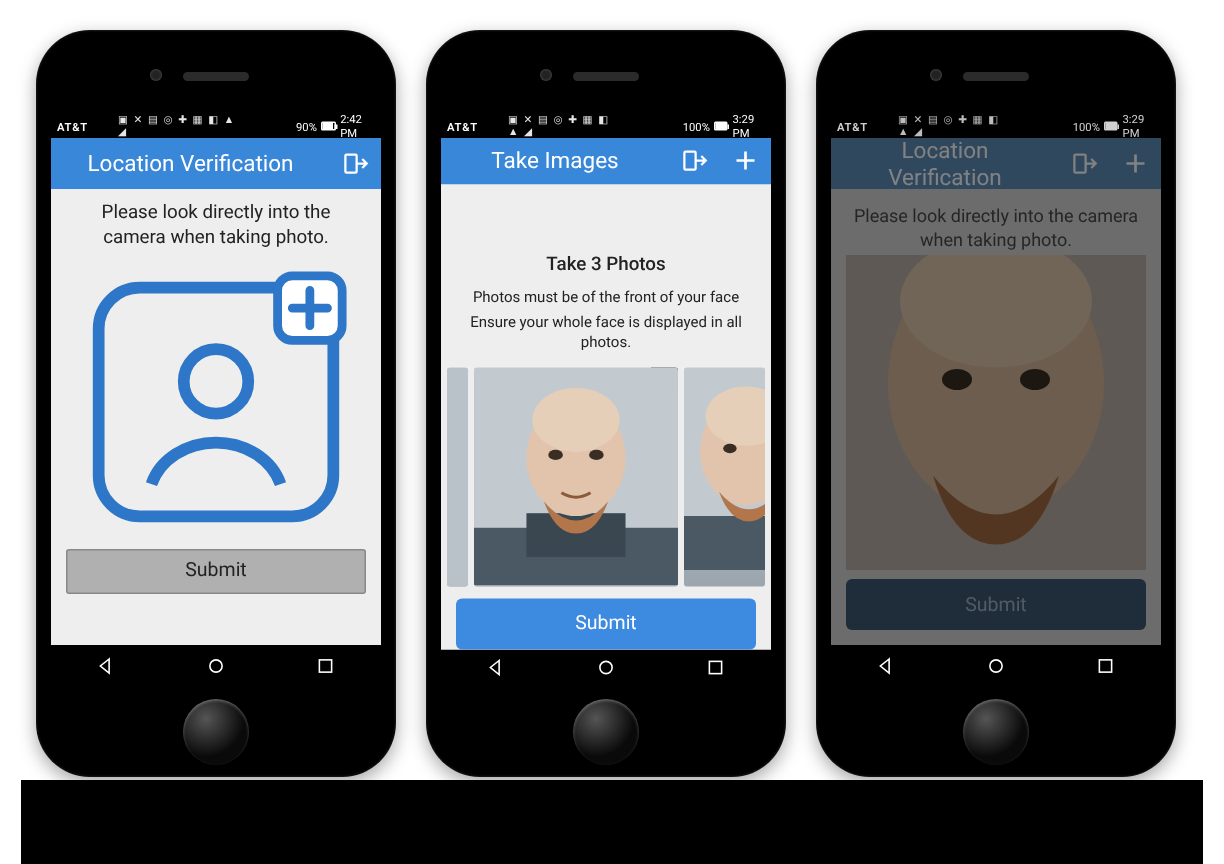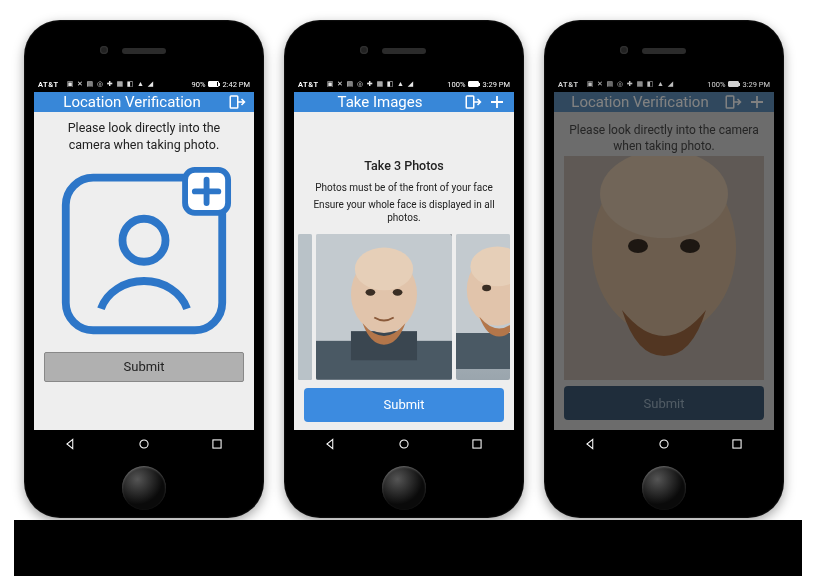--- a/index.html
+++ b/index.html
@@ -56,38 +56,38 @@
   }
   
   .status {
     background: #000;
     color: #fff;
     font-size: 7.5px;
     height: 16px;
     display: flex;
     align-items: center;
     padding: 0 4px;
-    gap: 8px;
+    gap: 20px;
   }
   .status .carrier { font-weight: 600; letter-spacing: .5px;}
   .status .icons { letter-spacing: 1px; font-size: 7px; opacity: .9;}
   .status .spacer { flex: 1; }
   .status .right { display:flex; gap:3px; align-items:center; }
   .status .batt { display:inline-block; width:11px; height:6px; border:1px solid #fff; position:relative; border-radius:1px;}
   .status .batt::after { content:""; position:absolute; right:-2px; top:1px; width:1.5px; height:3px; background:#fff;}
   .status .batt .fill { position:absolute; left:0; top:0; bottom:0; background:#fff; }
   
   .appbar {
     background: #3887d8;
     color: #fff;
-    height: 20px;
+    height: 34px;
     display: flex;
     align-items: center;
     padding: 0 8px;
-    gap: 6px;
+    gap: 16px;
     font-size: 15px;
   }
   .appbar .title { flex: 1; text-align: center; font-weight: 400; }
   .appbar .icon { width: 18px; height: 18px; display:flex; align-items:center; justify-content:center; }
   .appbar svg { stroke: #fff; fill: none; }
   
   .content { flex: 1; position: relative; background: #eeeeee; }
   .instruct {
     text-align: center;
     padding: 8px 12px 4px;

